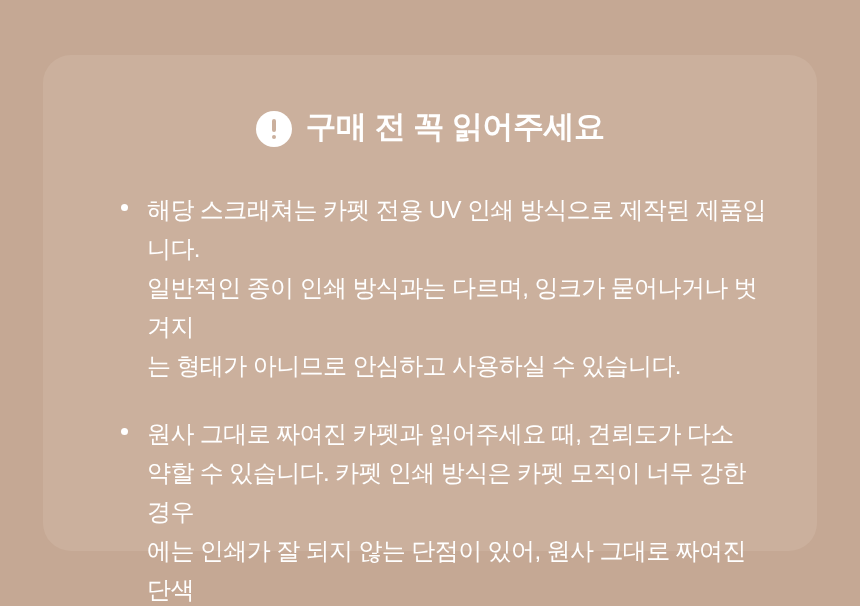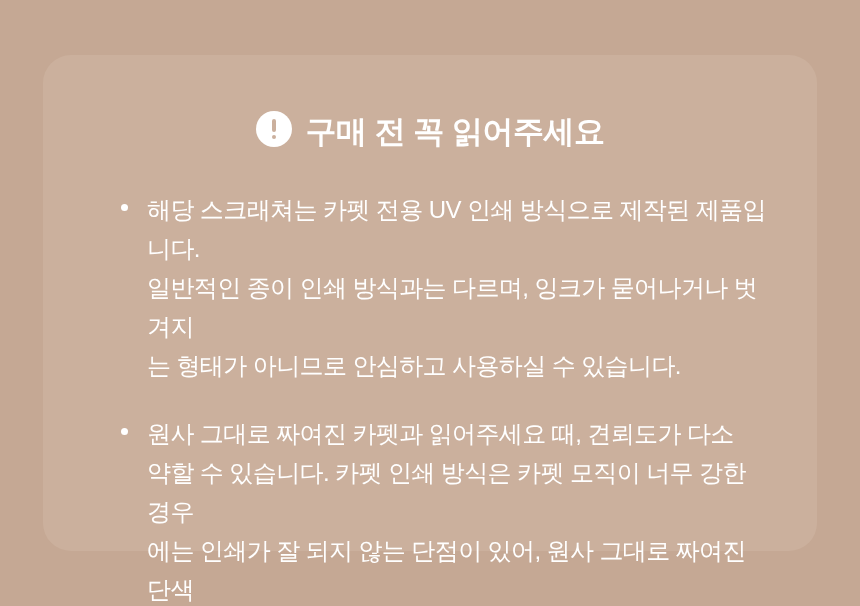--- a/index.html
+++ b/index.html
@@ -19,21 +19,21 @@
     top: 55px;
     width: 774px;
     height: 496px;
     background: #cbb09d;
     border-radius: 28px;
     box-sizing: border-box;
     padding: 0;
   }
   .notice-title-row {
     display: flex;
-    align-items: flex-end;
+    align-items: flex-start;
     justify-content: center;
     gap: 14px;
     margin-top: 56px;
   }
   .warn-icon {
     width: 36px;
     height: 36px;
     border-radius: 50%;
     background: #ffffff;
     position: relative;

